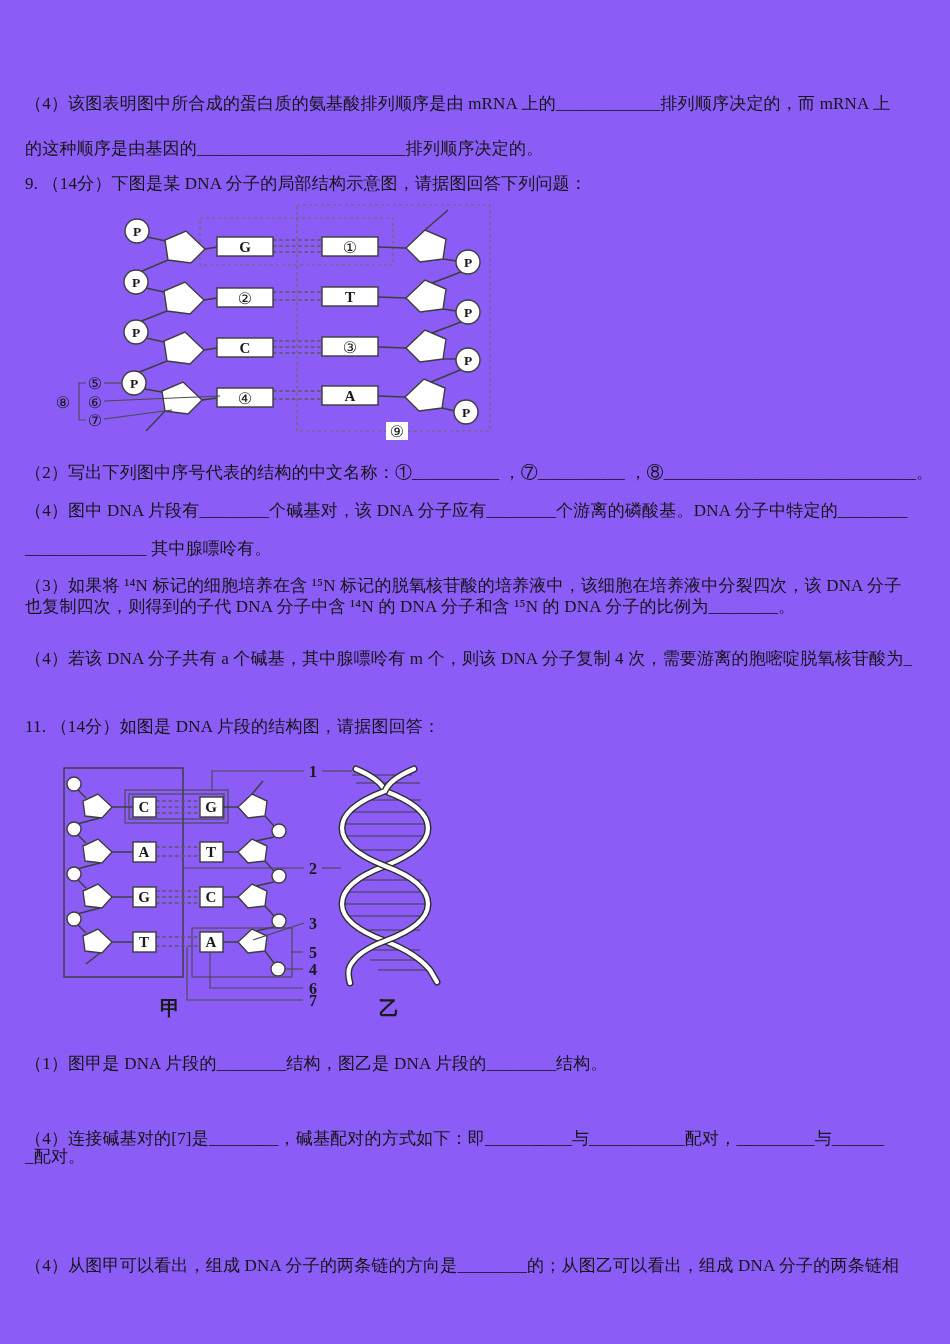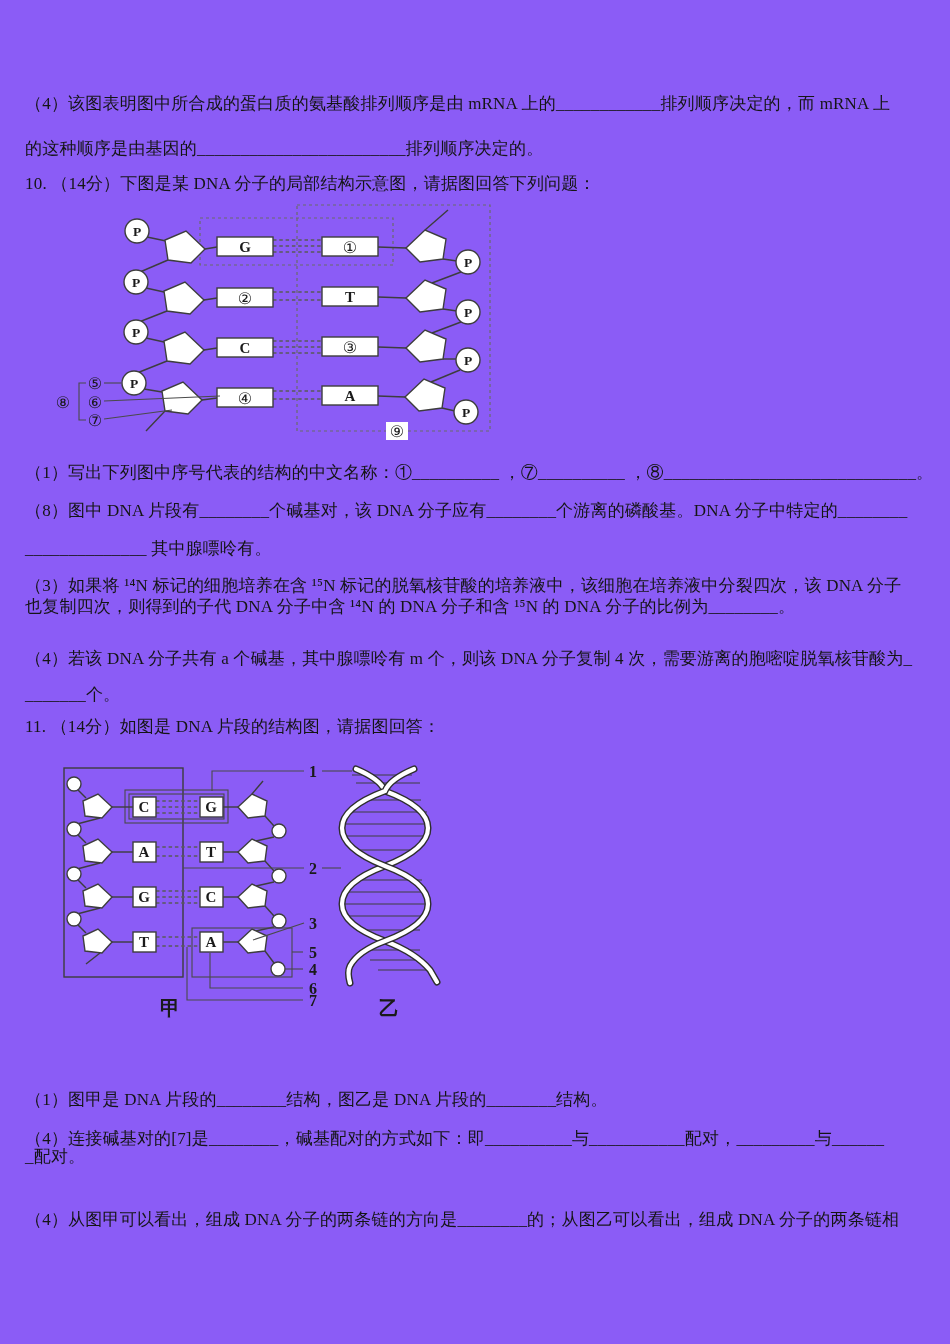--- a/index.html
+++ b/index.html
@@ -36,21 +36,21 @@
   .dashbox{stroke:#6a6a6a;stroke-width:1.2;fill:none;stroke-dasharray:3,3;}
 </style>
 </head>
 <body>
 
 <div class="page">
 
   <div class="tline" style="top:92px">（4）该图表明图中所合成的蛋白质的氨基酸排列顺序是由 mRNA 上的____________排列顺序决定的，而 mRNA 上</div>
   <div class="tline" style="top:137px">的这种顺序是由基因的________________________排列顺序决定的。</div>
 
-  <div class="tline" style="top:172px">10. （14分）下图是某 DNA 分子的局部结构示意图，请据图回答下列问题：</div>
+  <div class="tline" style="top:172px">9. （14分）下图是某 DNA 分子的局部结构示意图，请据图回答下列问题：</div>
 
   <svg style="left:40px;top:195px" width="470" height="255" viewBox="40 195 470 255">
 
     <rect class="dashbox" x="297" y="205" width="193" height="226"></rect>
     <rect class="dashbox" x="200" y="218" width="193" height="47"></rect>
 
     <g>
       <line class="hb" x1="273" y1="240" x2="322" y2="240"></line>
         <line class="hb" x1="273" y1="246" x2="322" y2="246"></line>
         <line class="hb" x1="273" y1="252" x2="322" y2="252"></line>
@@ -144,27 +144,26 @@
       <line class="thin" x1="104" y1="419" x2="172" y2="410"></line>
       <text class="circ-t" x="95" y="383">⑤</text>
       <text class="circ-t" x="95" y="402">⑥</text>
       <text class="circ-t" x="95" y="420">⑦</text>
       <text class="circ-t" x="63" y="402">⑧</text>
       <rect x="386" y="422" width="22" height="18" fill="#ffffff"></rect>
       <text class="circ-t" x="397" y="431">⑨</text>
     </g>
   </svg>
 
-  <div class="tline" style="top:461px">（1）写出下列图中序号代表的结构的中文名称：①__________ ，⑦__________ ，⑧_____________________________。</div>
-  <div class="tline" style="top:499px">（8）图中 DNA 片段有________个碱基对，该 DNA 分子应有________个游离的磷酸基。DNA 分子中特定的________</div>
+  <div class="tline" style="top:461px">（2）写出下列图中序号代表的结构的中文名称：①__________ ，⑦__________ ，⑧_____________________________。</div>
+  <div class="tline" style="top:499px">（4）图中 DNA 片段有________个碱基对，该 DNA 分子应有________个游离的磷酸基。DNA 分子中特定的________</div>
   <div class="tline" style="top:537px">______________ 其中腺嘌呤有。</div>
   <div class="tline" style="top:574px">（3）如果将 ¹⁴N 标记的细胞培养在含 ¹⁵N 标记的脱氧核苷酸的培养液中，该细胞在培养液中分裂四次，该 DNA 分子</div>
   <div class="tline" style="top:595px">也复制四次，则得到的子代 DNA 分子中含 ¹⁴N 的 DNA 分子和含 ¹⁵N 的 DNA 分子的比例为________。</div>
   <div class="tline" style="top:647px">（4）若该 DNA 分子共有 a 个碱基，其中腺嘌呤有 m 个，则该 DNA 分子复制 4 次，需要游离的胞嘧啶脱氧核苷酸为_</div>
-  <div class="tline" style="top:683px">_______个。</div>
 
   <div class="tline" style="top:715px">11. （14分）如图是 DNA 片段的结构图，请据图回答：</div>
 
   <svg style="left:55px;top:758px" width="390" height="262" viewBox="55 758 390 262">
 
     <g stroke="#3f3f3f" stroke-width="1.2">
       <line x1="352" y1="775" x2="412" y2="775"></line>
         <line x1="356" y1="783" x2="420" y2="783"></line>
       <line x1="362" y1="800" x2="421" y2="800"></line>
         <line x1="348" y1="812" x2="427" y2="812"></line>
@@ -286,18 +285,18 @@
       <text class="num-t" x="313" y="952">5</text>
       <text class="num-t" x="313" y="969">4</text>
       <text class="num-t" x="313" y="988">6</text>
       <text class="num-t" x="313" y="1000">7</text>
     </g>
 
     <text class="cap-t" x="170" y="1008">甲</text>
     <text class="cap-t" x="389" y="1008">乙</text>
   </svg>
 
-  <div class="tline" style="top:1088px">（1）图甲是 DNA 片段的________结构，图乙是 DNA 片段的________结构。</div>
+  <div class="tline" style="top:1052px">（1）图甲是 DNA 片段的________结构，图乙是 DNA 片段的________结构。</div>
   <div class="tline" style="top:1127px">（4）连接碱基对的[7]是________，碱基配对的方式如下：即__________与___________配对，_________与______</div>
   <div class="tline" style="top:1145px">_配对。</div>
-  <div class="tline" style="top:1208px">（4）从图甲可以看出，组成 DNA 分子的两条链的方向是________的；从图乙可以看出，组成 DNA 分子的两条链相</div>
+  <div class="tline" style="top:1254px">（4）从图甲可以看出，组成 DNA 分子的两条链的方向是________的；从图乙可以看出，组成 DNA 分子的两条链相</div>
 
 </div>
 
 </body></html>

